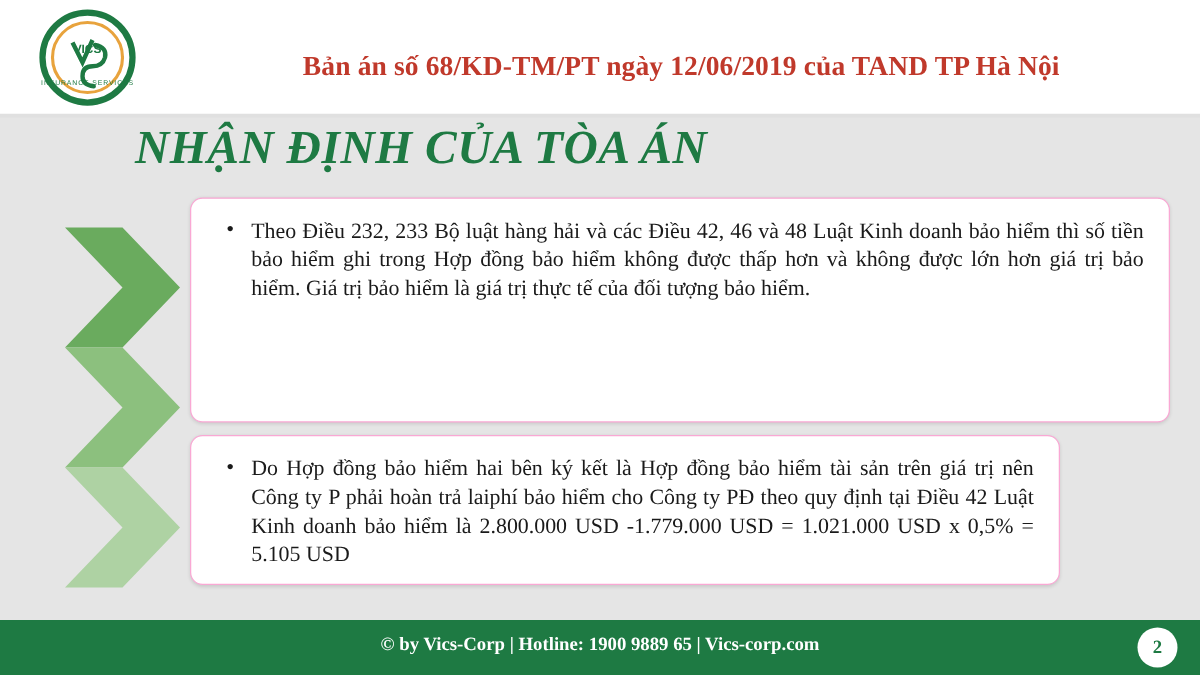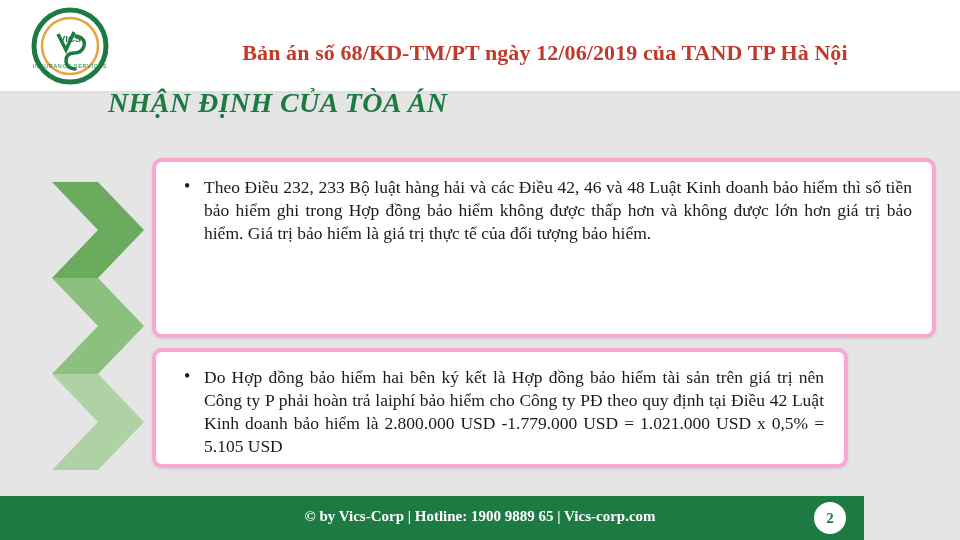--- a/index.html
+++ b/index.html
@@ -41,25 +41,25 @@
     font-family: "Liberation Serif", serif;
     font-weight: bold;
     font-size: 22px;
     color: #c0392b;
     letter-spacing: 0.1px;
   }
 
   
   .section-title {
     position: absolute;
-    left: 108px; top: 87px;
+    left: 108px; top: 96px;
     font-family: "Liberation Serif", serif;
     font-style: italic;
     font-weight: bold;
-    font-size: 28px;
+    font-size: 38px;
     color: #1e7a43;
     letter-spacing: 0.4px;
   }
 
   
   .arrows {
     position: absolute;
     left: 46px; top: 178px;
     width: 104px; height: 300px;
   }
@@ -70,21 +70,21 @@
   }
   .chev svg { display: block; }
   .chev1 { top: 0; }
   .chev2 { top: 96px; }
   .chev3 { top: 192px; }
 
   
   .box {
     position: absolute;
     background: #ffffff;
-    border: 4px solid #f9a8d4;
+    border: 1px solid #f9a8d4;
     border-radius: 10px;
     box-shadow: 0 1px 3px rgba(0,0,0,0.12);
   }
   .box1 { left: 152px; top: 158px; width: 784px; height: 180px; }
   .box2 { left: 152px; top: 348px; width: 696px; height: 120px; }
 
   ul.bullets {
     list-style: none;
     margin: 0; padding: 14px 20px 10px 26px;
   }
@@ -112,21 +112,21 @@
     display: inline-block;
     margin-right: 5px;
     font-family: "DejaVu Sans", sans-serif;
     font-size: 16px;
   }
 
   
   .footer {
     position: absolute;
     left: 0; bottom: 0;
-    width: 864px; height: 44px;
+    width: 960px; height: 44px;
     background: #1e7a43;
     text-decoration: underline;
   }
   .footer-text {
     position: absolute;
     left: 0; top: 12px;
     width: 960px;
     text-align: center;
     font-family: "Liberation Serif", serif;
     font-weight: bold;

